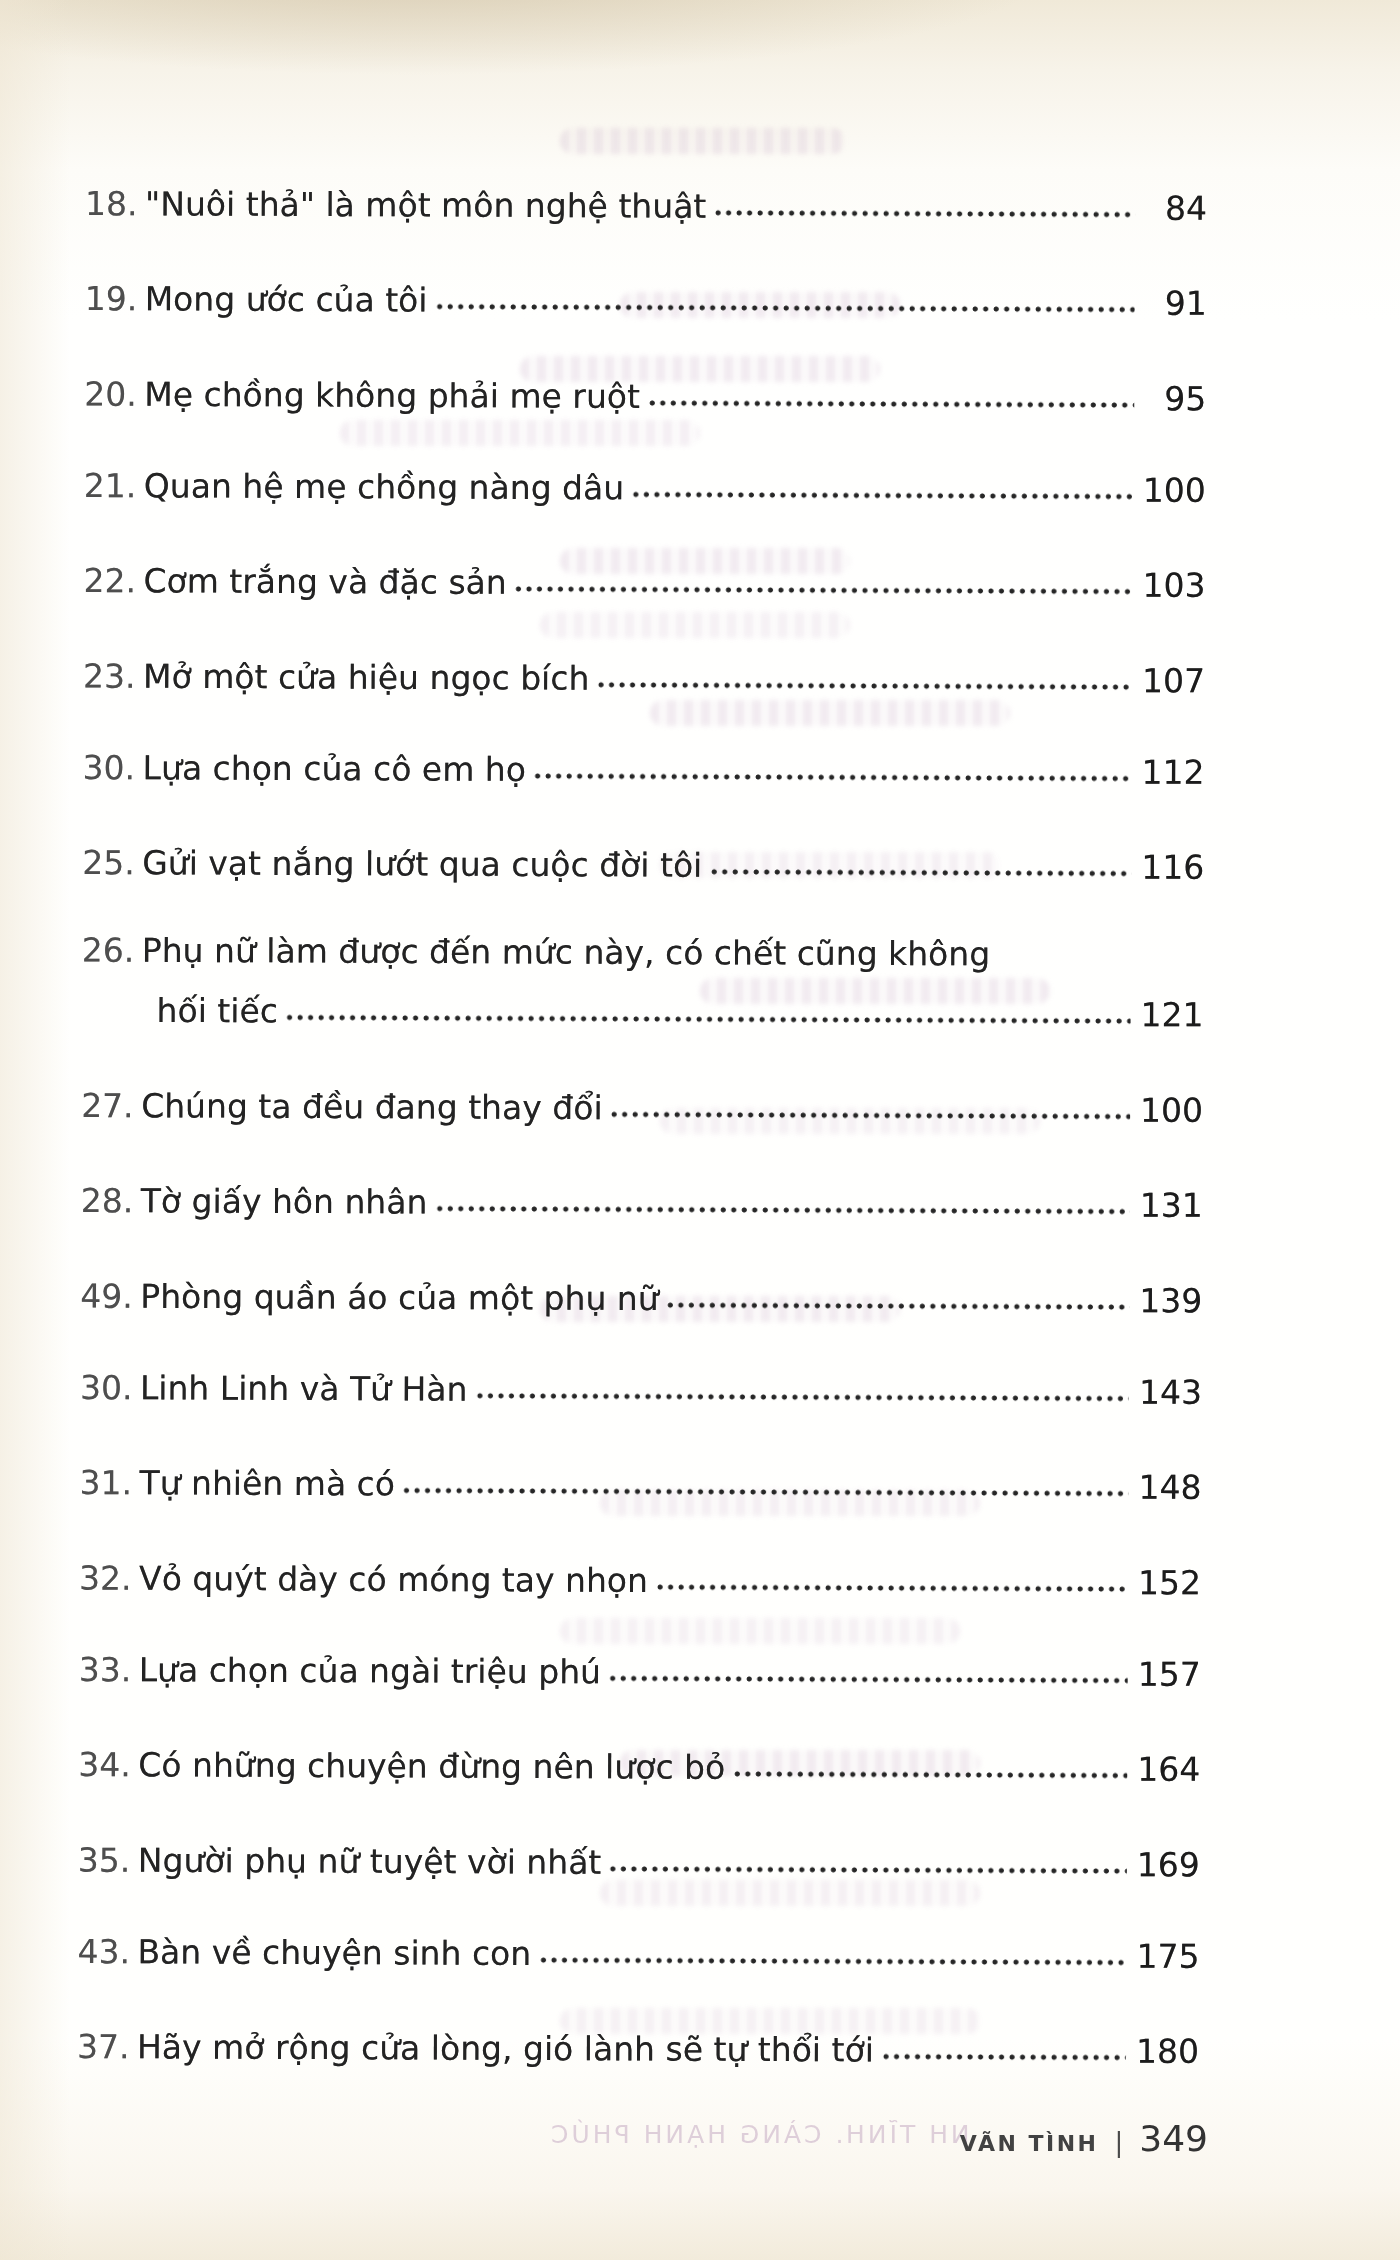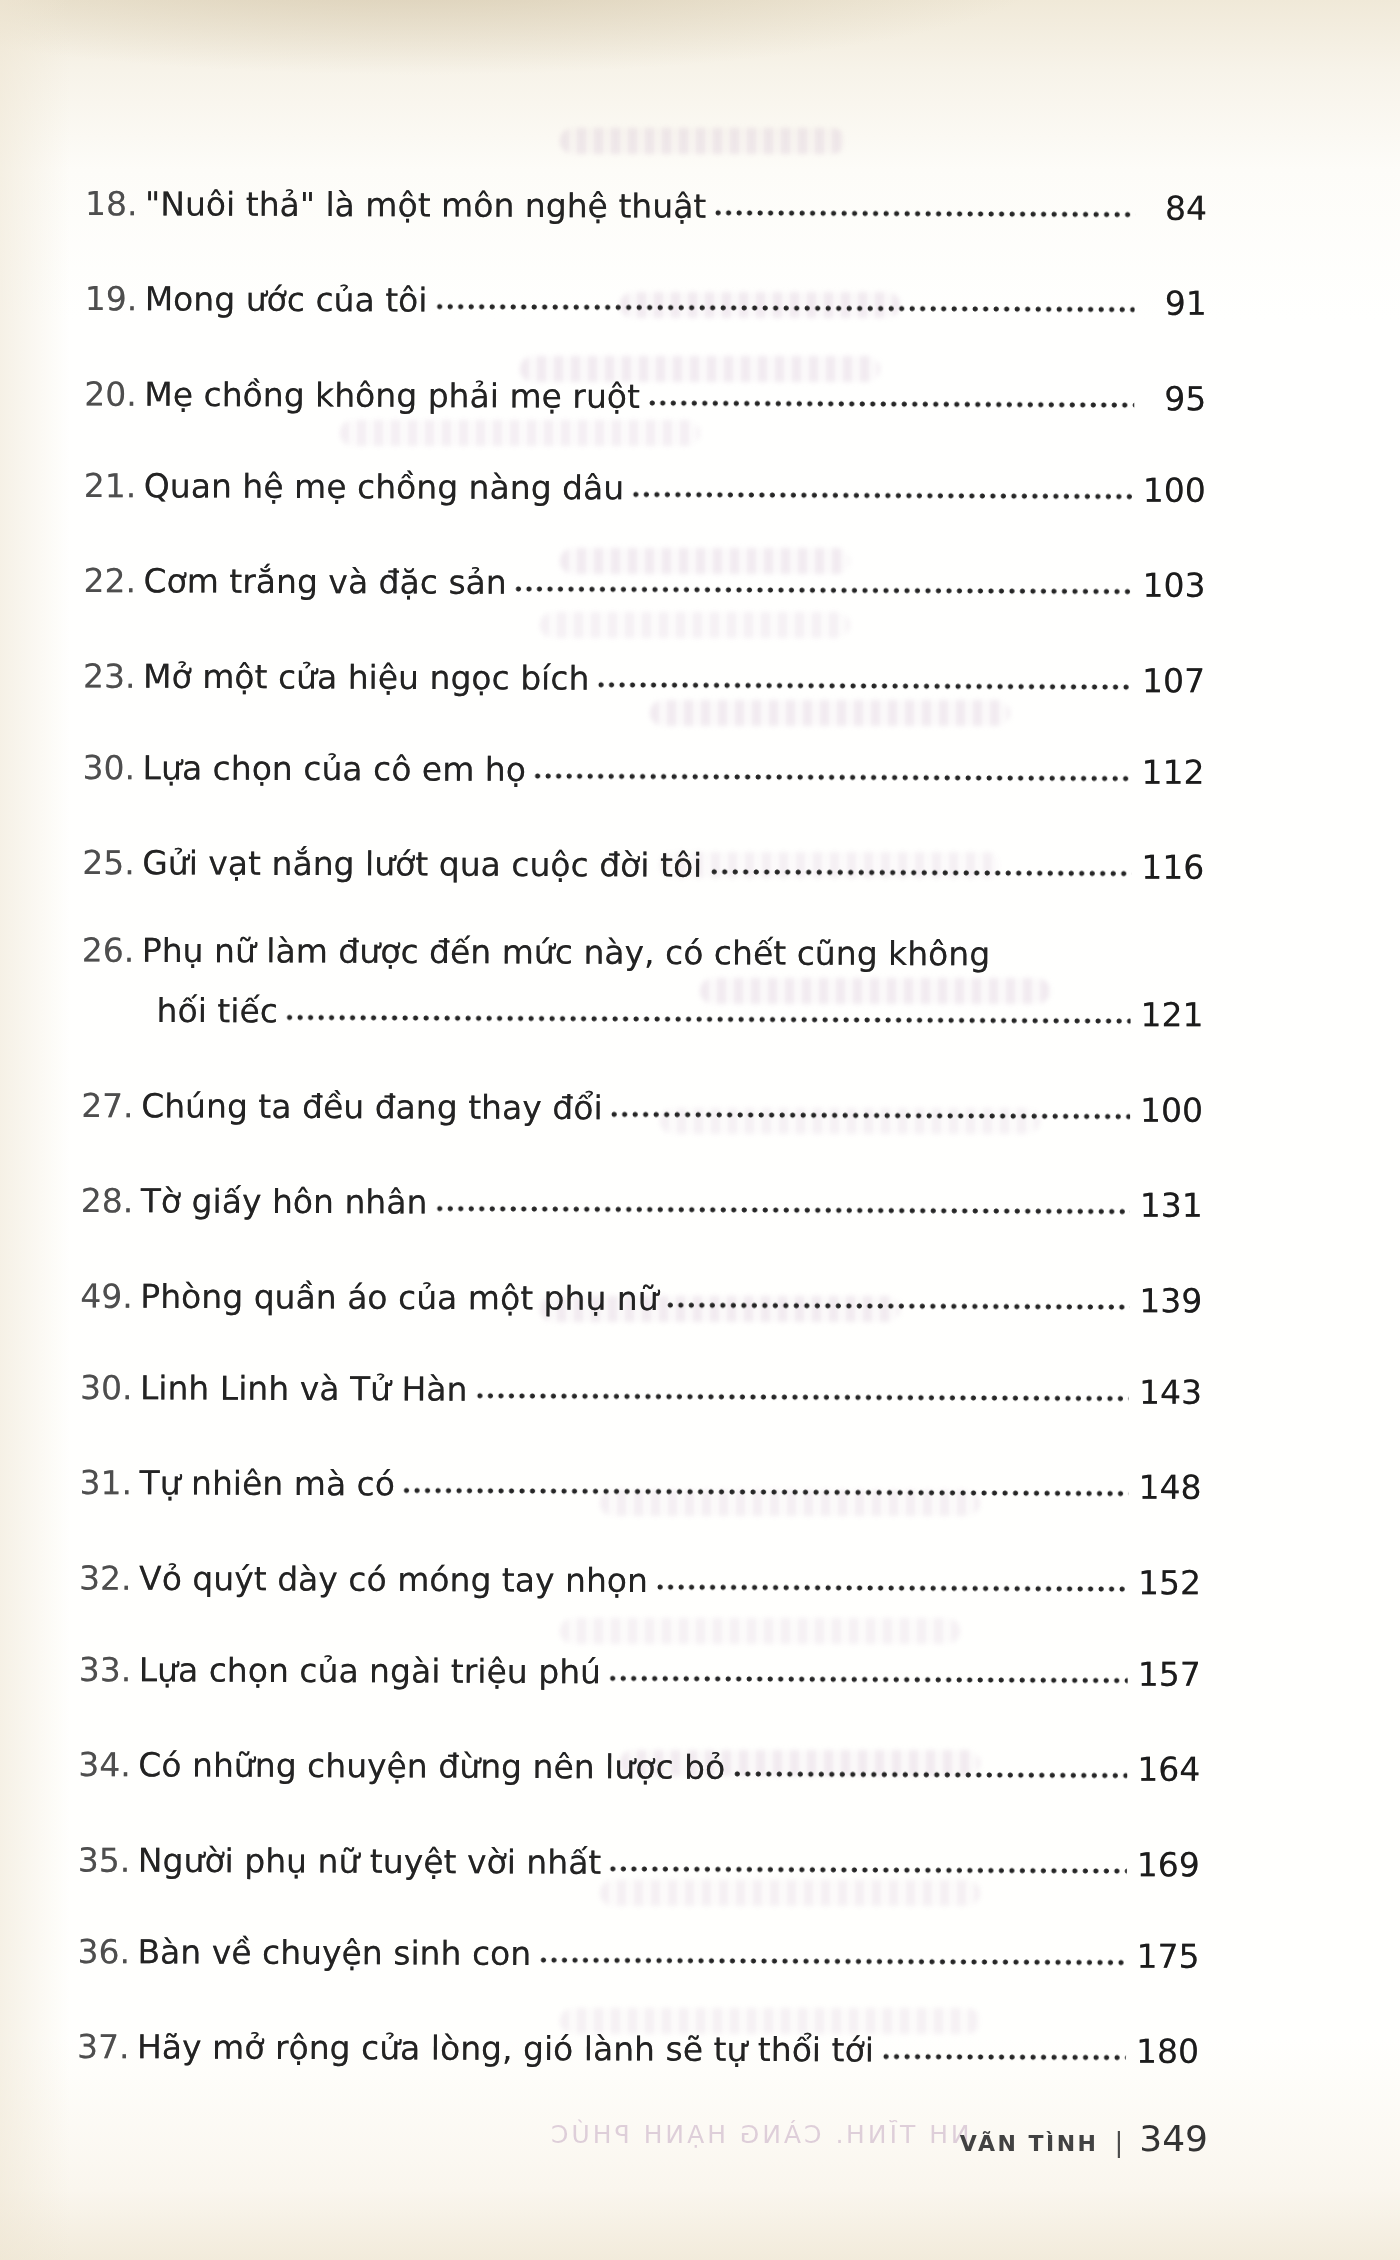--- a/index.html
+++ b/index.html
@@ -241,21 +241,21 @@
       </div>
 
       <div class="toc-row">
         <span class="num">35.</span>
         <span class="title">Người phụ nữ tuyệt vời nhất</span>
         <span class="leader"></span>
         <span class="pagenum">169</span>
       </div>
 
       <div class="toc-row">
-        <span class="num">36.</span>
+        <span class="num">43.</span>
         <span class="title">Bàn về chuyện sinh con</span>
         <span class="leader"></span>
         <span class="pagenum">175</span>
       </div>
 
       <div class="toc-row">
         <span class="num">37.</span>
         <span class="title">Hãy mở rộng cửa lòng, gió lành sẽ tự thổi tới</span>
         <span class="leader"></span>
         <span class="pagenum">180</span>

